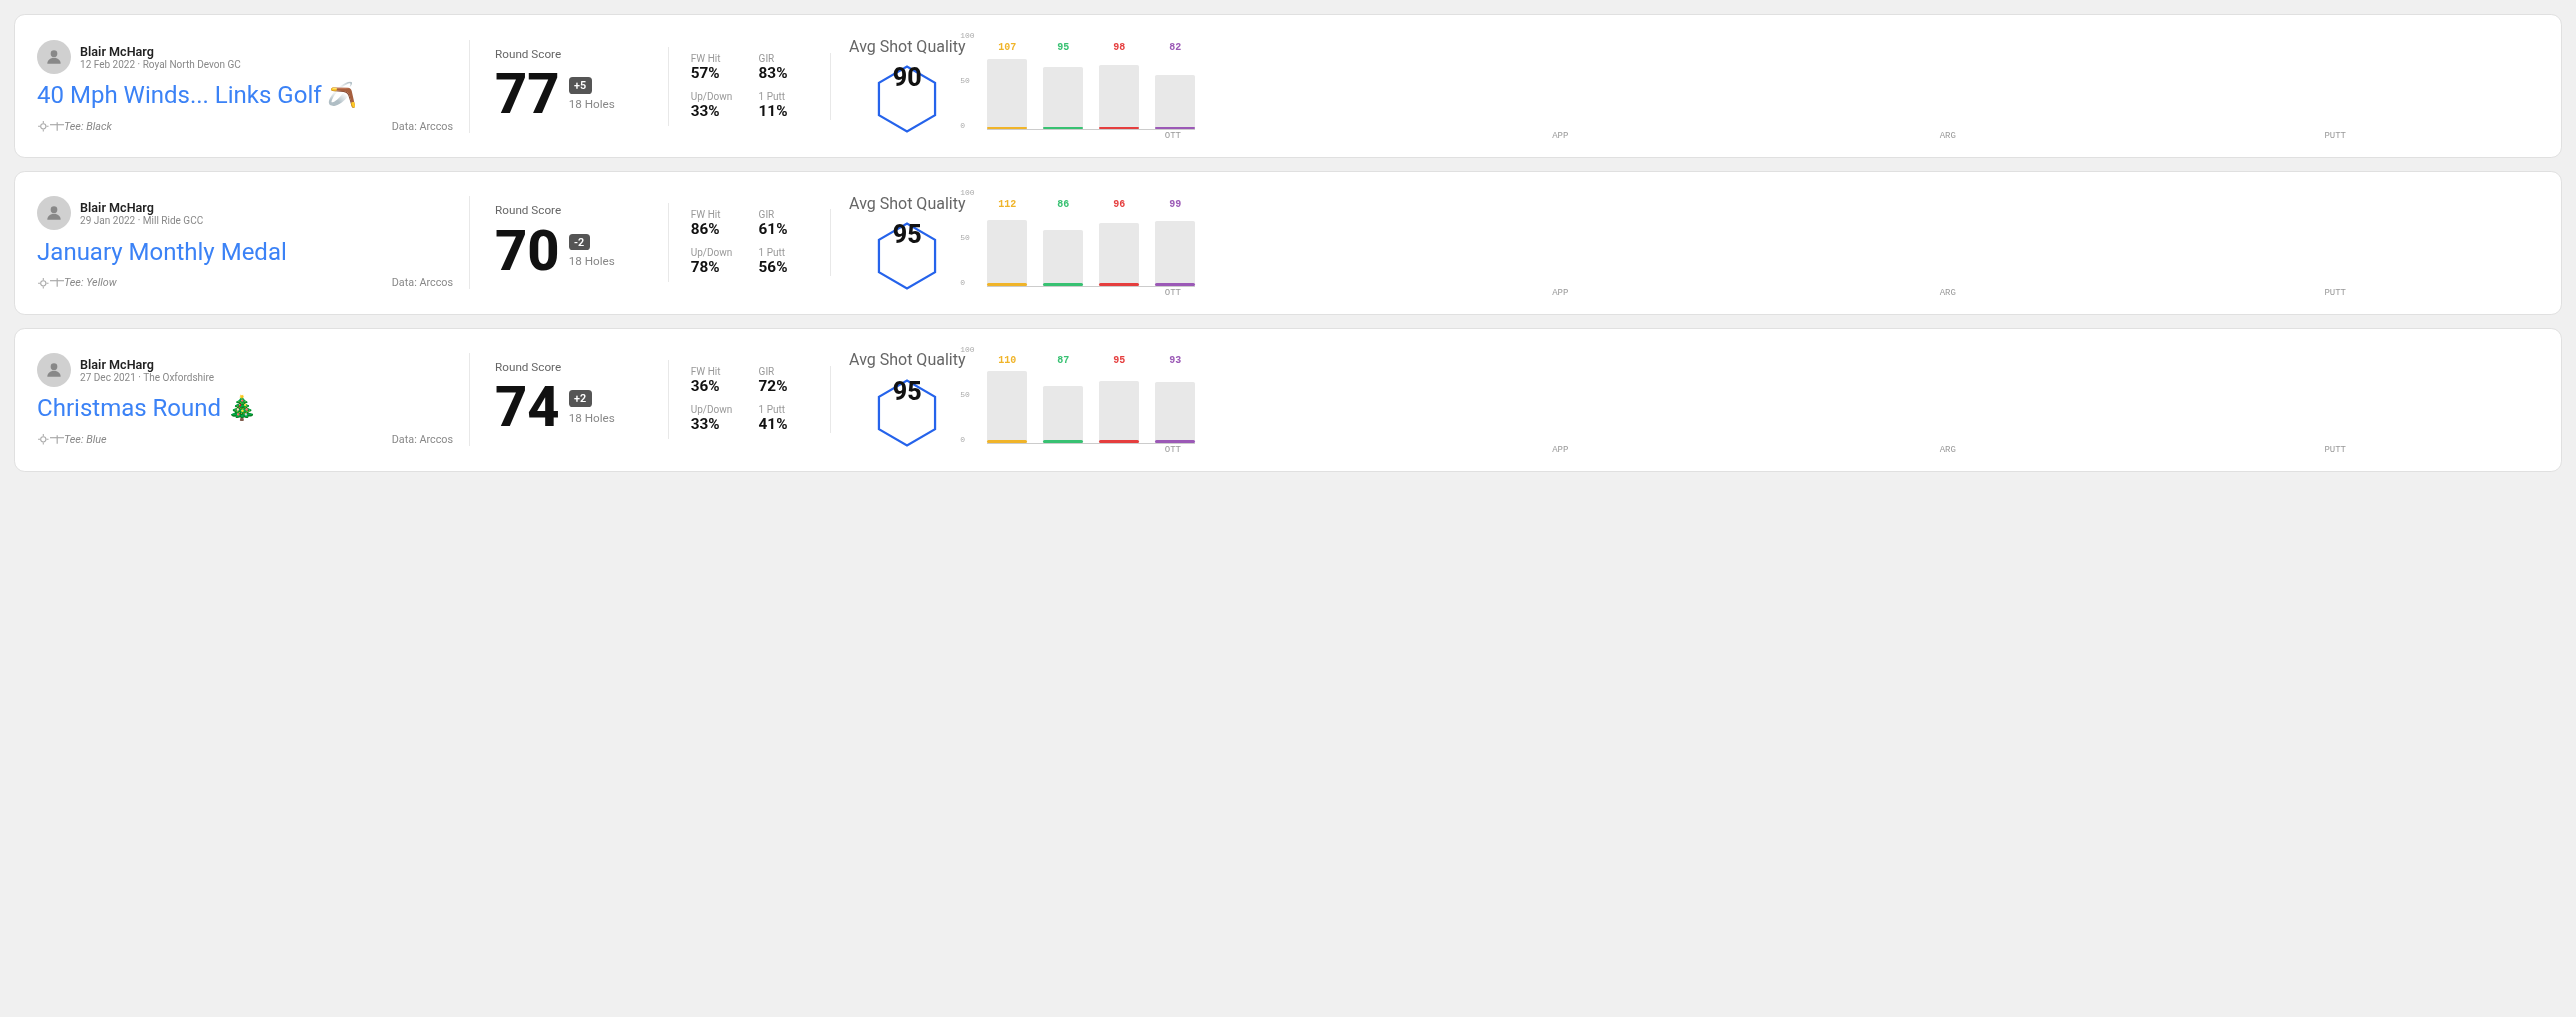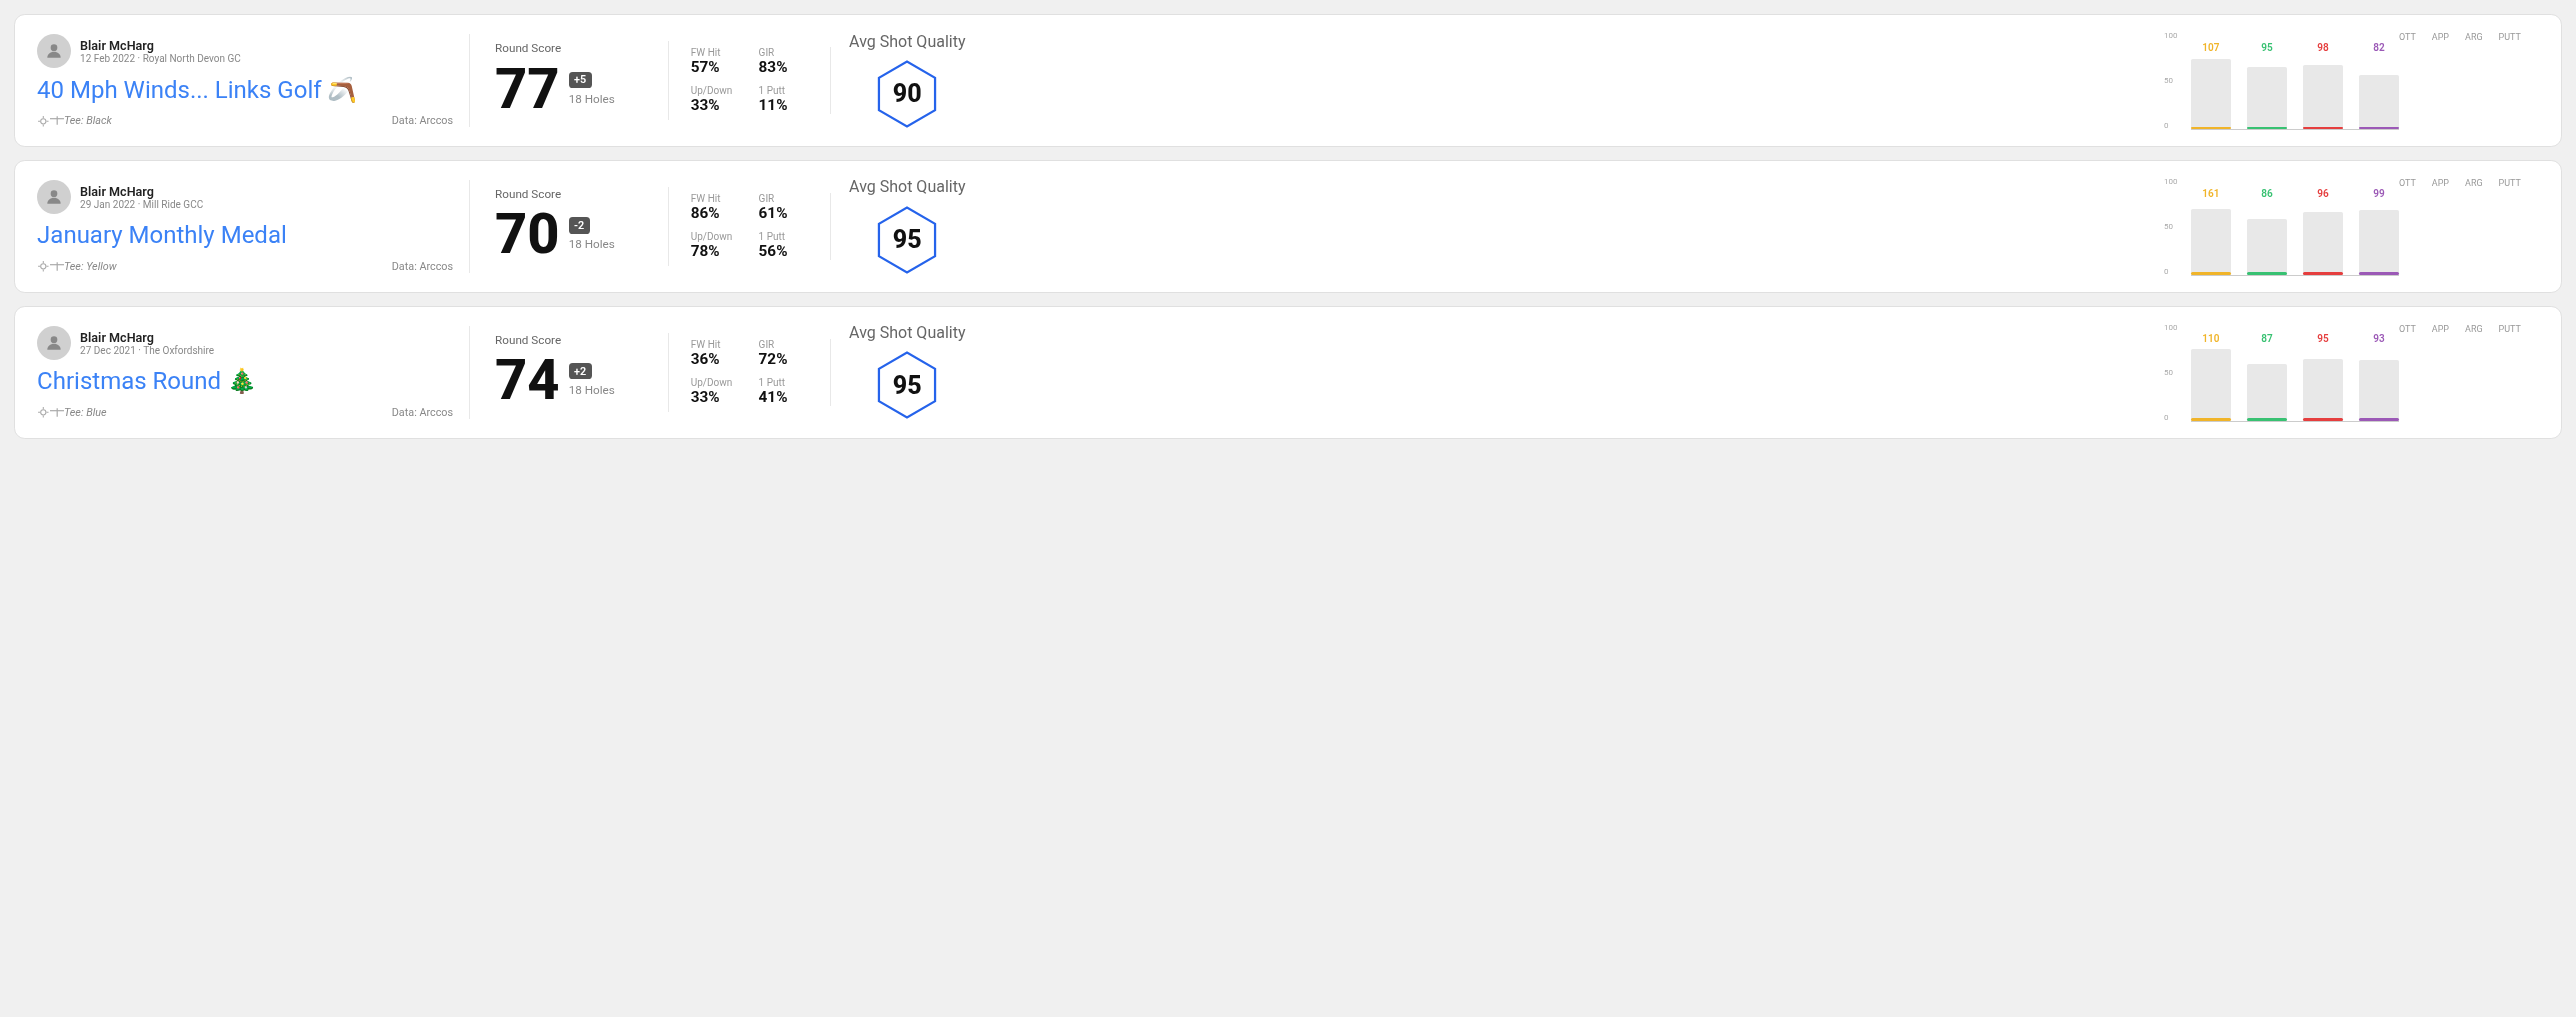--- a/index.html
+++ b/index.html
@@ -143,41 +143,41 @@
       font-size: 16px;
       color: #666;
       margin-bottom: 7.2px;
       white-space: nowrap;
     }
     .hexagon-container {
       position: relative;
       width: 72px;
       height: 72px;
       display: flex;
-      align-items: center;
       justify-content: center;
     }
     .hex-score {
       font-size: 25px;
       font-weight: 800;
       color: #111;
       position: relative;
       z-index: 2;
     }
     .hexagon-svg {
       position: absolute;
       top: 0; left: 0;
       width: 100%;
       height: 100%;
     }
     .bar-chart {
       flex: 1;
       display: flex;
-      flex-direction: row;
+      flex-direction: column;
       justify-content: flex-end;
+      font-family: Liberation Mono, monospace;
     }
     .bar-chart-inner {
       display: flex;
       align-items: flex-end;
       gap: 16px;
       height: 99px;
       position: relative;
       border-bottom: 0.9px solid #ccc;
     }
     .bar-group {
@@ -464,21 +464,21 @@
     <div class="bar-chart">
       <div style="display:flex; gap:0; align-items:flex-end; position:relative;">
         <div class="y-axis">
           <span class="y-tick">100</span>
           <span class="y-tick">50</span>
           <span class="y-tick">0</span>
         </div>
         <div class="bar-chart-inner">
 
       <div class="bar-group">
-        <div class="bar-value" style="color:#f0b429">161</div>
+        <div class="bar-value" style="color:#f0b429">112</div>
         <div class="bar-wrapper">
           <div class="bar-bg" style="height:66px; background:#e8e8e8;">
             <div class="bar-indicator" style="background:#f0b429;"></div>
           </div>
         </div>
       </div>
 
       <div class="bar-group">
         <div class="bar-value" style="color:#38c172">86</div>
         <div class="bar-wrapper">

